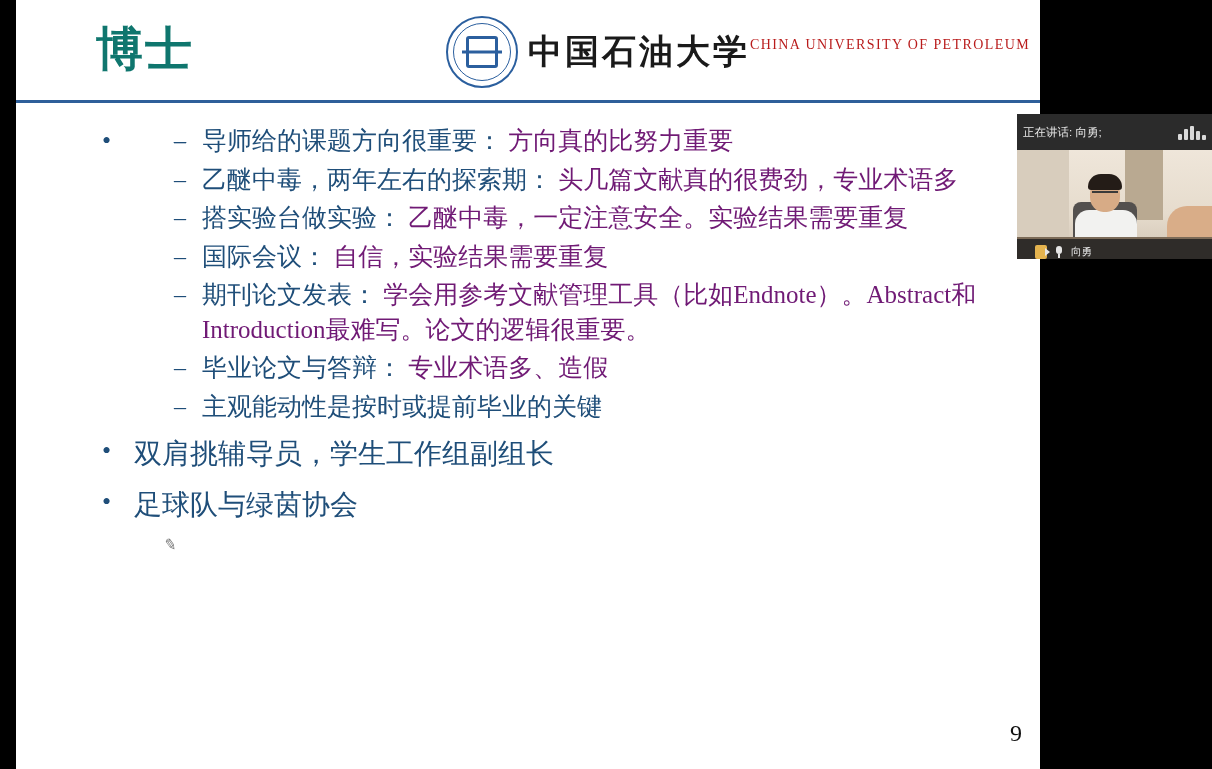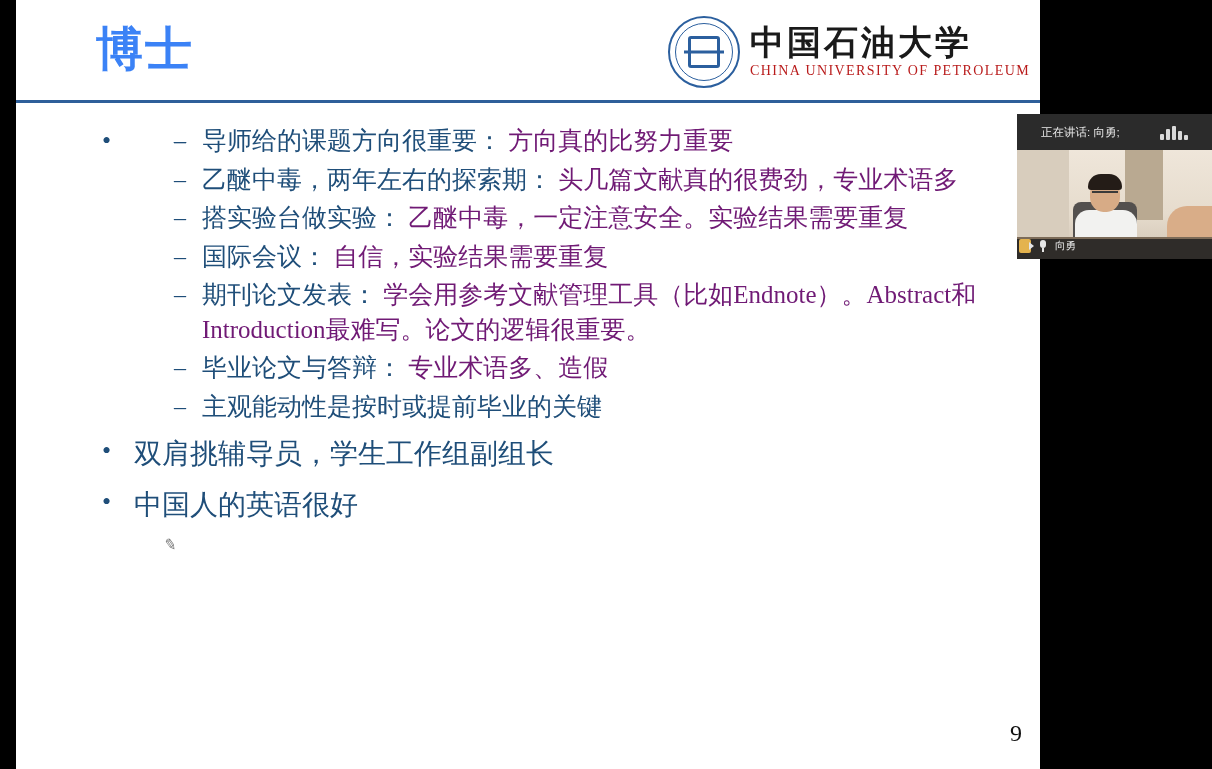--- a/index.html
+++ b/index.html
@@ -33,21 +33,21 @@
     height: 100px;
     background: #ffffff;
   }
   #slide-title {
     position: absolute;
     left: 80px;
     top: 18px;
     font-family: "Liberation Serif", serif;
     font-size: 47px;
     font-weight: bold;
-    color: #3b82f6;
+    color: #0f766e;
     letter-spacing: 2px;
   }
   #header-rule {
     position: absolute;
     left: 0;
     top: 100px;
     width: 1024px;
     height: 3px;
     background: #2e5f9a;
   }
@@ -91,21 +91,20 @@
     position: absolute;
     left: 50%;
     top: 50%;
     transform: translate(-50%,-50%);
     width: 40px;
     height: 3px;
     background: #2b5f9e;
   }
   #logo-text {
     display: flex;
-    flex-direction: column;
     justify-content: flex-end;
   }
   #logo-cn {
     font-family: "Liberation Serif", serif;
     font-size: 34px;
     font-weight: bold;
     color: #1a1a1a;
     letter-spacing: 3px;
     line-height: 1.05;
   }
@@ -198,21 +197,21 @@
   }
   #video-titlebar {
     position: absolute;
     left: 0; top: 0;
     width: 195px;
     height: 36px;
     background: #2b2b2b;
     display: flex;
     align-items: center;
     justify-content: space-between;
-    padding: 0 24px;
+    padding: 0 6px;
     box-sizing: border-box;
   }
   #speaker-label {
     color: #e8e8e8;
     font-size: 11.5px;
     font-family: "Liberation Sans", sans-serif;
     white-space: nowrap;
     overflow: hidden;
     text-overflow: ellipsis;
   }
@@ -300,23 +299,23 @@
     border-radius: 20px 0 0 0;
   }
   #video-toolbar {
     position: absolute;
     left: 0;
     bottom: 0;
     width: 195px;
     height: 20px;
     background: rgba(30,30,30,0.82);
     display: flex;
-    align-items: flex-start;
+    align-items: flex-end;
     gap: 5px;
-    padding: 0 2px;
+    padding: 0 18px;
     box-sizing: border-box;
   }
   .tb-icon {
     width: 16px;
     height: 14px;
     border-radius: 2px;
     background: #e6e6e6;
     position: relative;
     flex: none;
   }
@@ -428,21 +427,21 @@
           </ul>
         </li>
 
         <li class="l1">
           <span class="b">•</span>
           <span>双肩挑辅导员，学生工作组副组长</span>
         </li>
 
         <li class="l1">
           <span class="b">•</span>
-          <span>中国人的英语很好</span>
+          <span>足球队与绿茵协会</span>
         </li>
 
       </ul>
     </div>
 
     <div id="pencil-mark">✎</div>
 
     <div id="page-number">9</div>
   </div>
 

